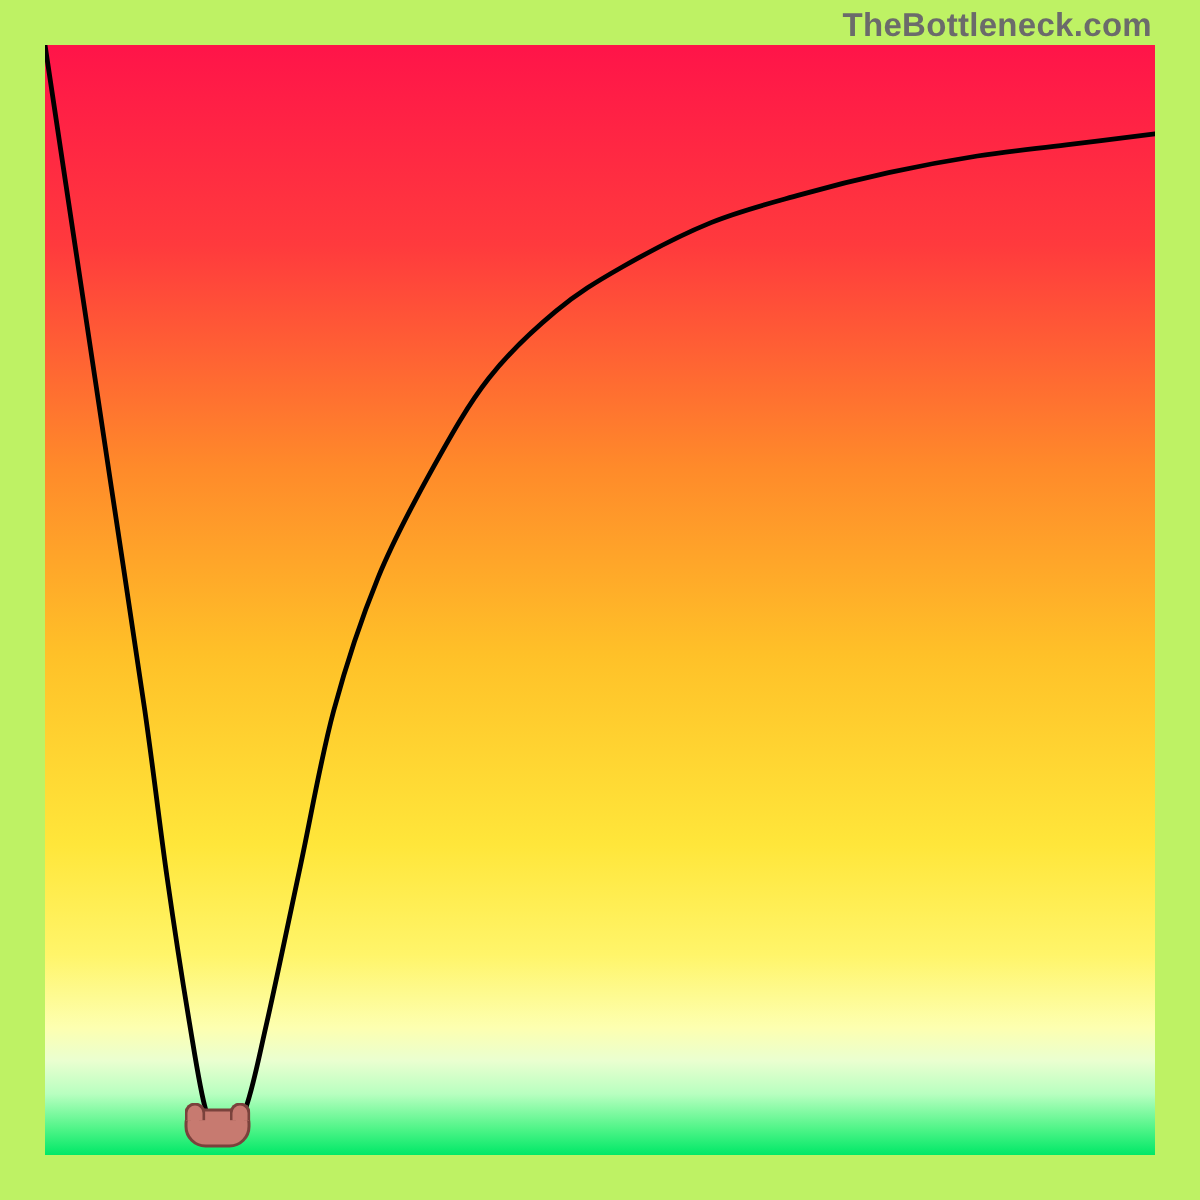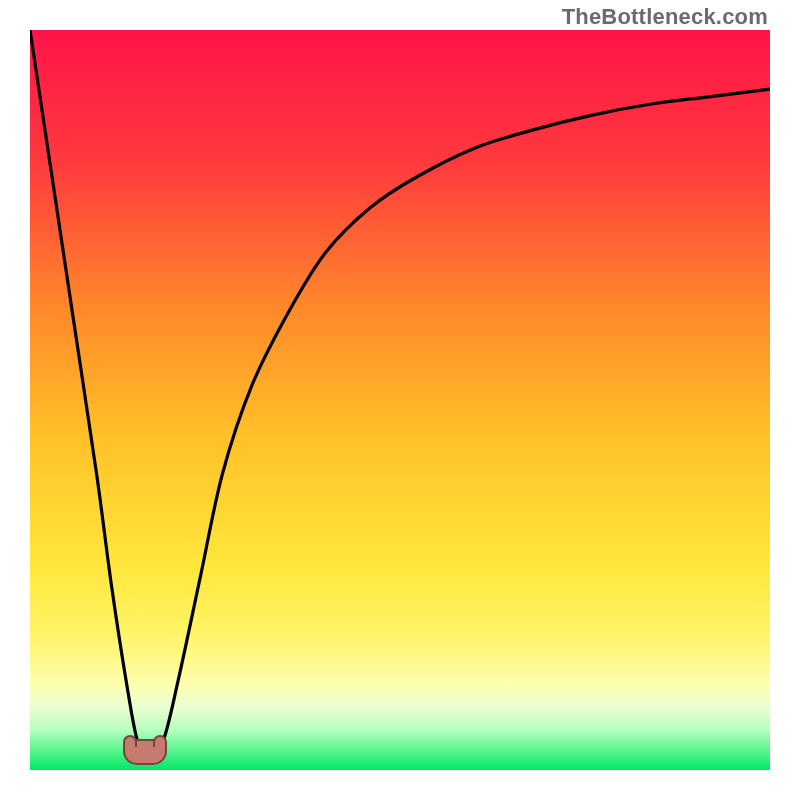--- a/index.html
+++ b/index.html
@@ -8,21 +8,21 @@
     width: 800px;
     height: 800px;
     overflow: hidden;
     background: #000;
     font-family: Arial, Helvetica, sans-serif;
   }
   .frame {
     position: relative;
     width: 800px;
     height: 800px;
-    background: #ffffff;
+    background: #bef264;
   }
   .plot-area {
     position: absolute;
     left: 30px;
     top: 30px;
     width: 740px;
     height: 740px;
     overflow: hidden;
   }
   .gradient-bg {

